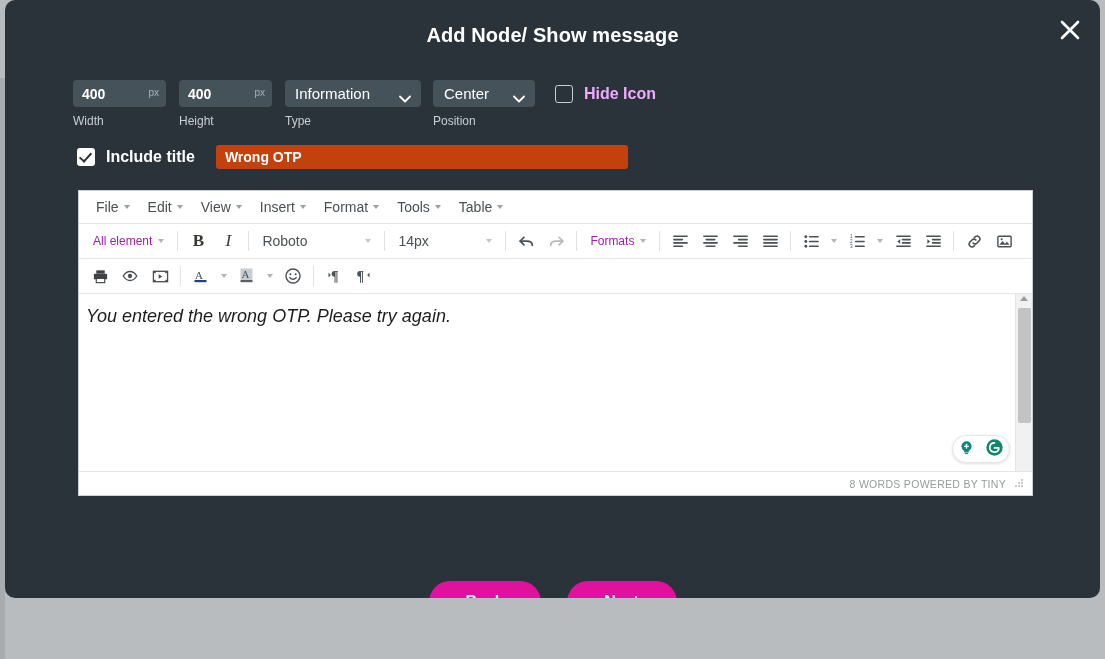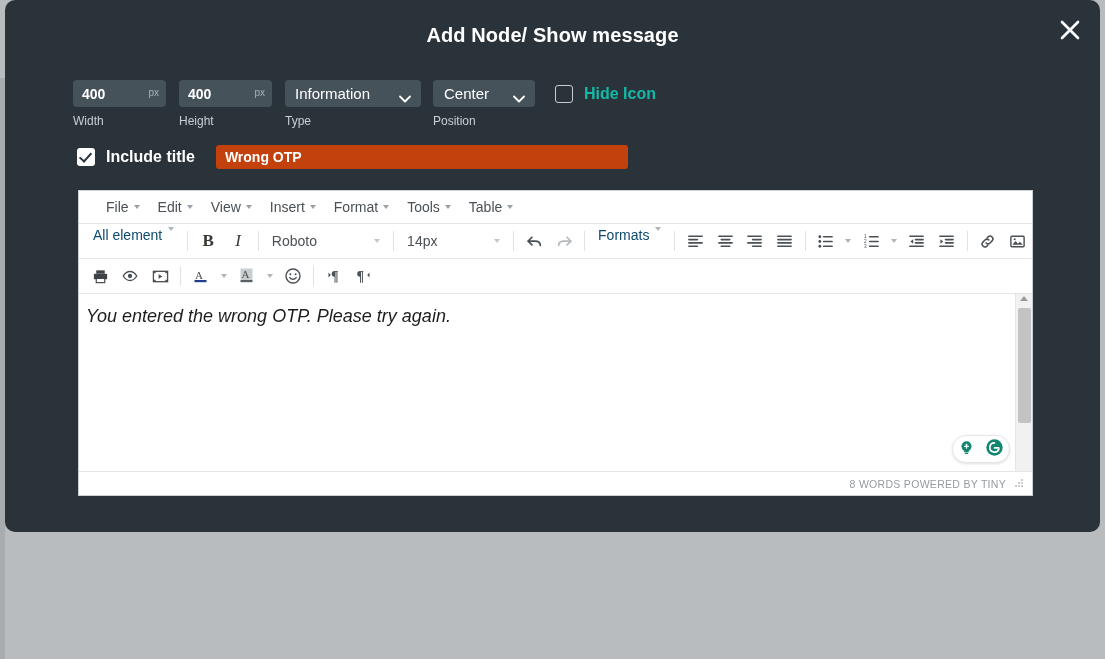--- a/index.html
+++ b/index.html
@@ -13,21 +13,21 @@
   #root { position: relative; width: 1105px; height: 659px; }
 
   
   .page-scroll-track {
     position: absolute; left: 0; top: 78px; width: 5px; height: 581px;
     background: #a9acae;
   }
 
   .dialog {
     position: absolute;
-    left: 5px; top: 0; width: 1095px; height: 532px;
+    left: 5px; top: 0; width: 1095px; height: 598px;
     background: #2a333a;
     border-radius: 10px;
     overflow: hidden;
   }
 
   .dialog-header {
     position: absolute; left: 0; top: 0; width: 1095px; height: 78px;
   }
   .dialog-title {
     position: absolute; left: 0; top: 24px; width: 1095px;
@@ -99,21 +99,21 @@
   .cb-empty {
     width: 18px; height: 18px;
     border: 1.6px solid #c7ced3;
     border-radius: 3px;
     background: transparent;
     cursor: pointer;
     display: inline-block;
   }
   .hideicon-label {
     margin-left: 11px;
-    font-size: 16px; font-weight: bold; color: #14b8a6;
+    font-size: 16px; font-weight: bold; color: #f0abfc;
   }
 
   
   .title-row {
     position: absolute; left: 72px; top: 145px;
     display: flex; align-items: center;
   }
   .cb-checked {
     width: 18px; height: 18px;
     background: #ffffff;
@@ -150,21 +150,21 @@
   .editor {
     position: absolute; left: 73px; top: 190px;
     width: 955px; height: 306px;
     background: #ffffff;
     border: 1px solid #ccd0d4;
     display: flex; flex-direction: column;
   }
   .menubar {
     display: flex; align-items: center;
     height: 33px;
-    padding-left: 18px;
+    padding-left: 8px;
     border-bottom: 1px solid #e3e6e8;
   }
   .menu-item {
     display: flex; align-items: center;
     padding: 0 9px;
     height: 24px;
     font-size: 14px;
     color: #4a5055;
     cursor: pointer;
     white-space: nowrap;
@@ -189,24 +189,24 @@
     margin: 0 5px;
   }
   .tb-btn {
     width: 30px; height: 28px;
     display: flex; align-items: center; justify-content: center;
     cursor: pointer;
     color: #5c6166;
   }
   .tb-text {
     height: 28px;
-    display: flex; align-items: flex-start;
+    display: flex; align-items: center;
     padding: 0 8px;
-    font-size: 14px;
-    color: #0c4a6e;
+    font-size: 12px;
+    color: #a21caf;
     cursor: pointer;
     white-space: nowrap;
   }
   .tb-text .mcaret {
     margin-left: 6px;
     border-left: 3.5px solid transparent;
     border-right: 3.5px solid transparent;
     border-top: 4px solid #b0b5b9;
   }
   .tb-select {

